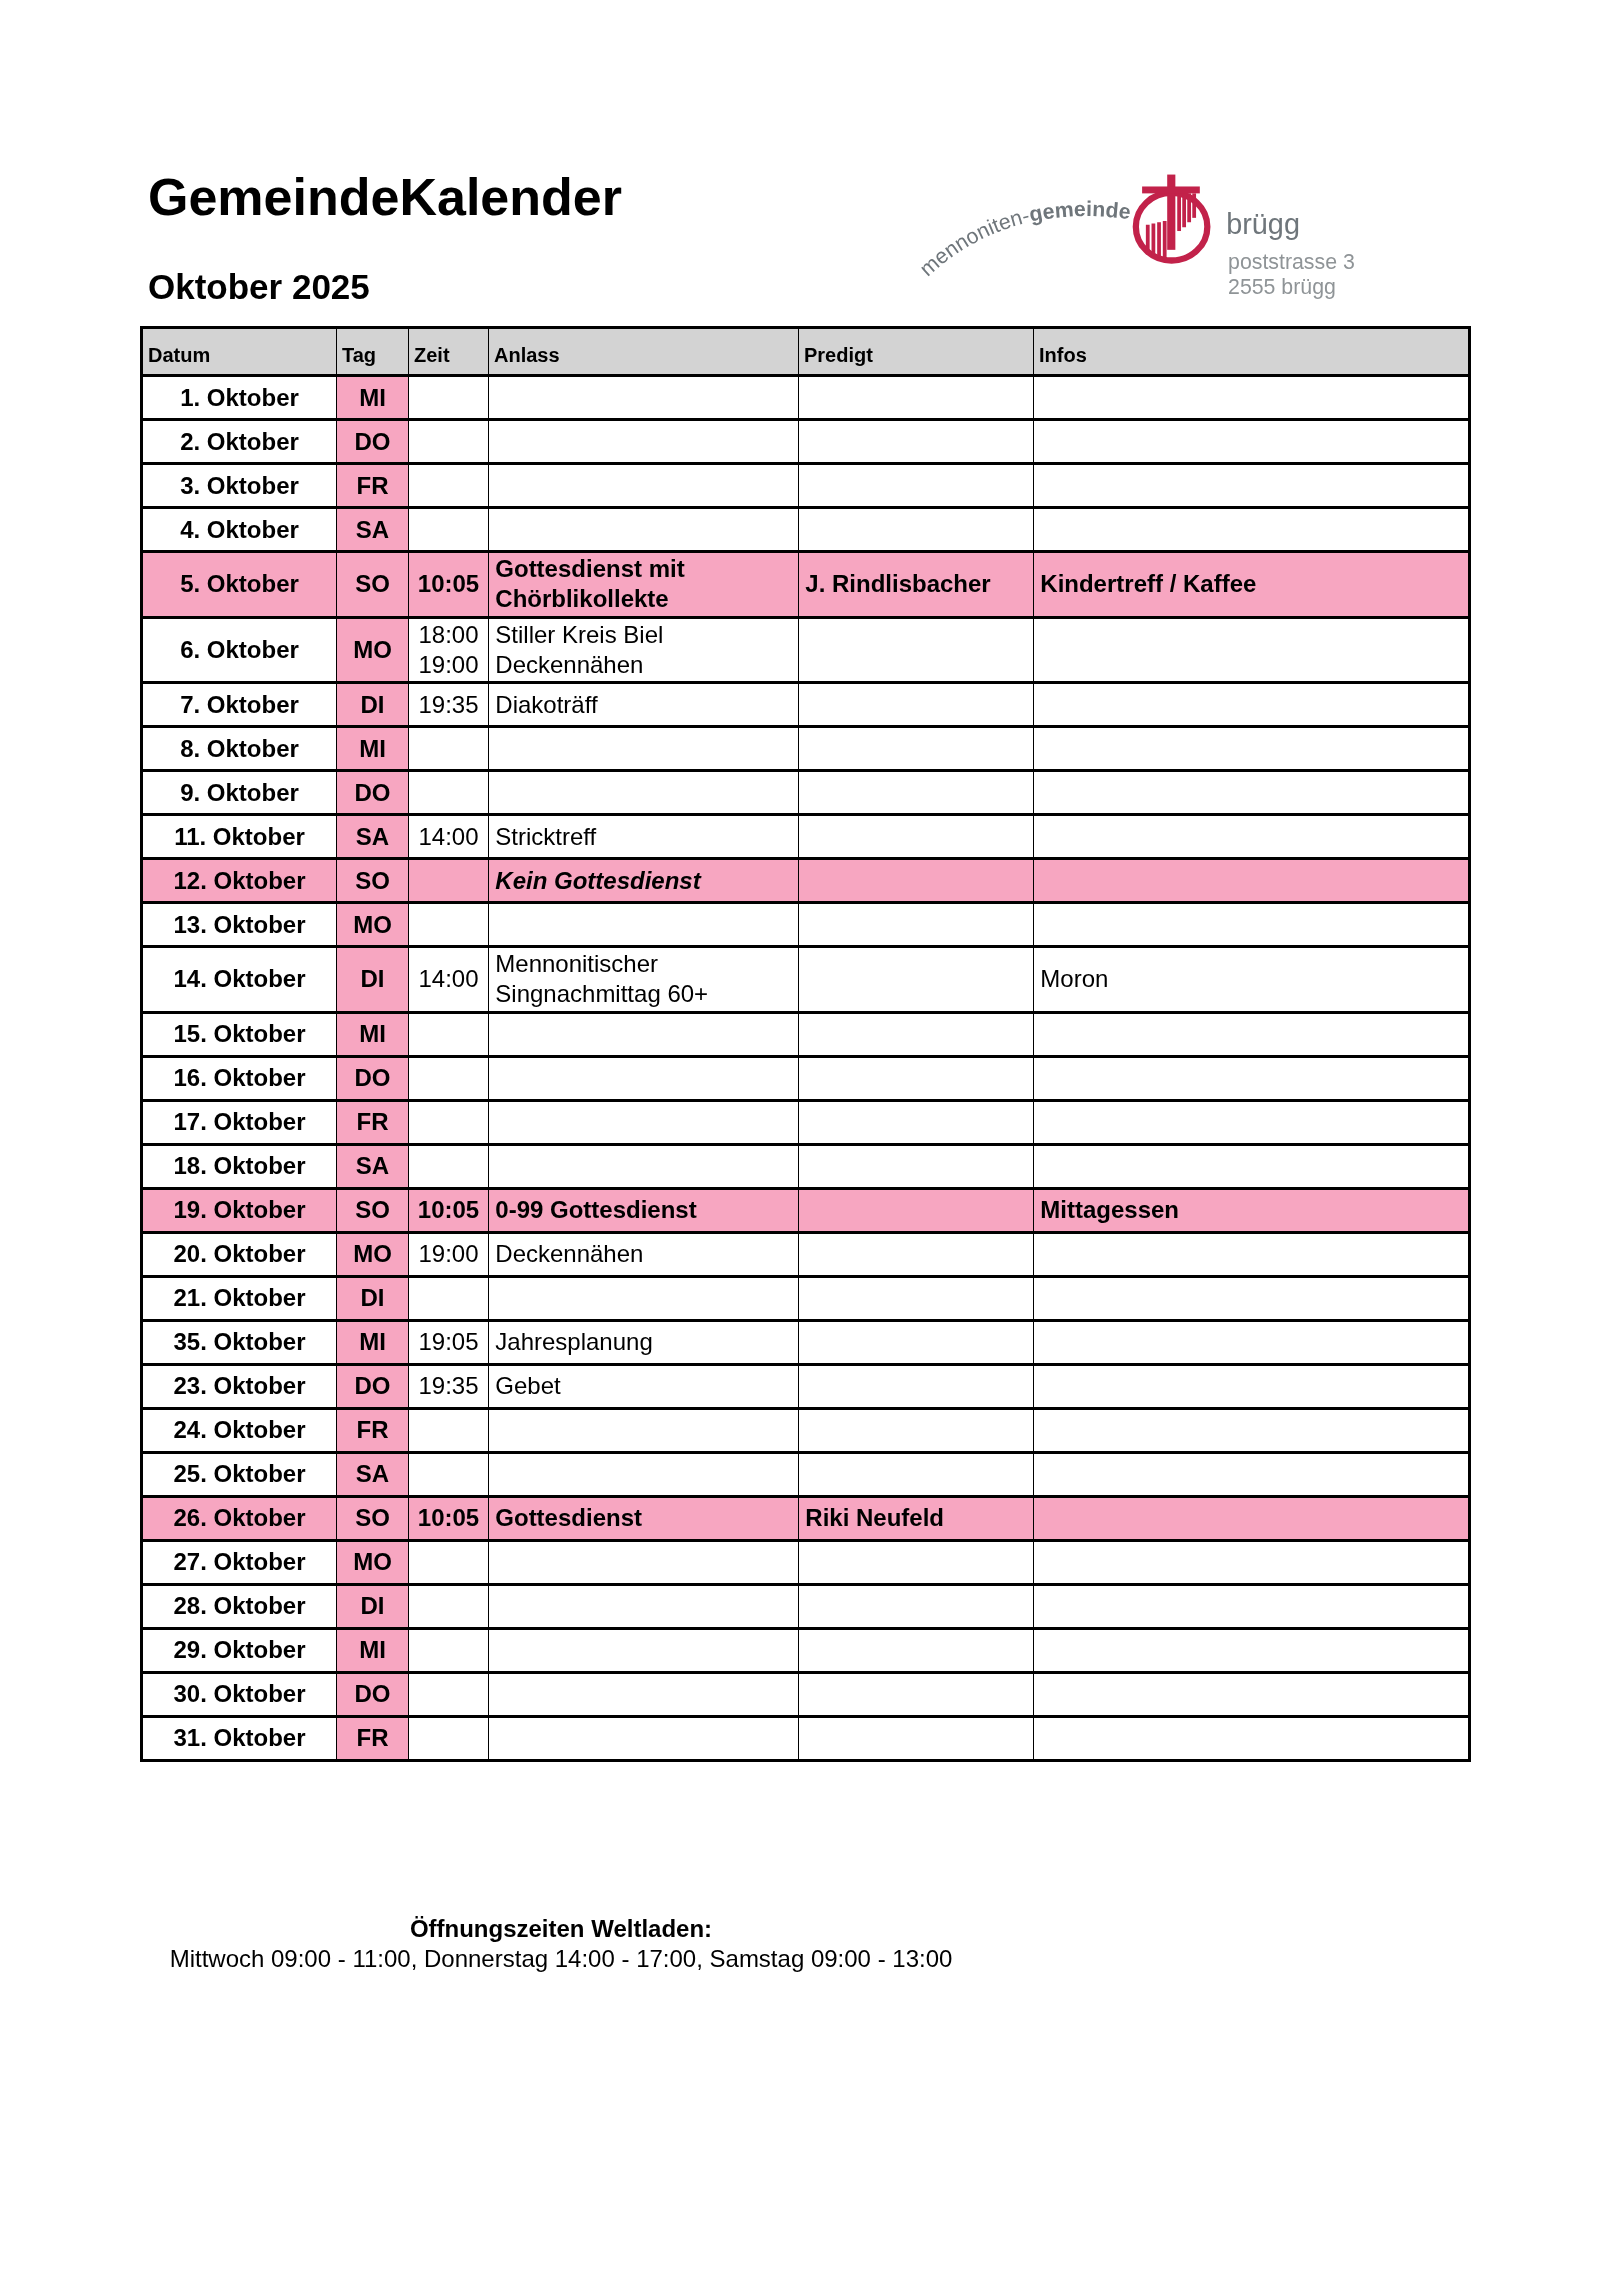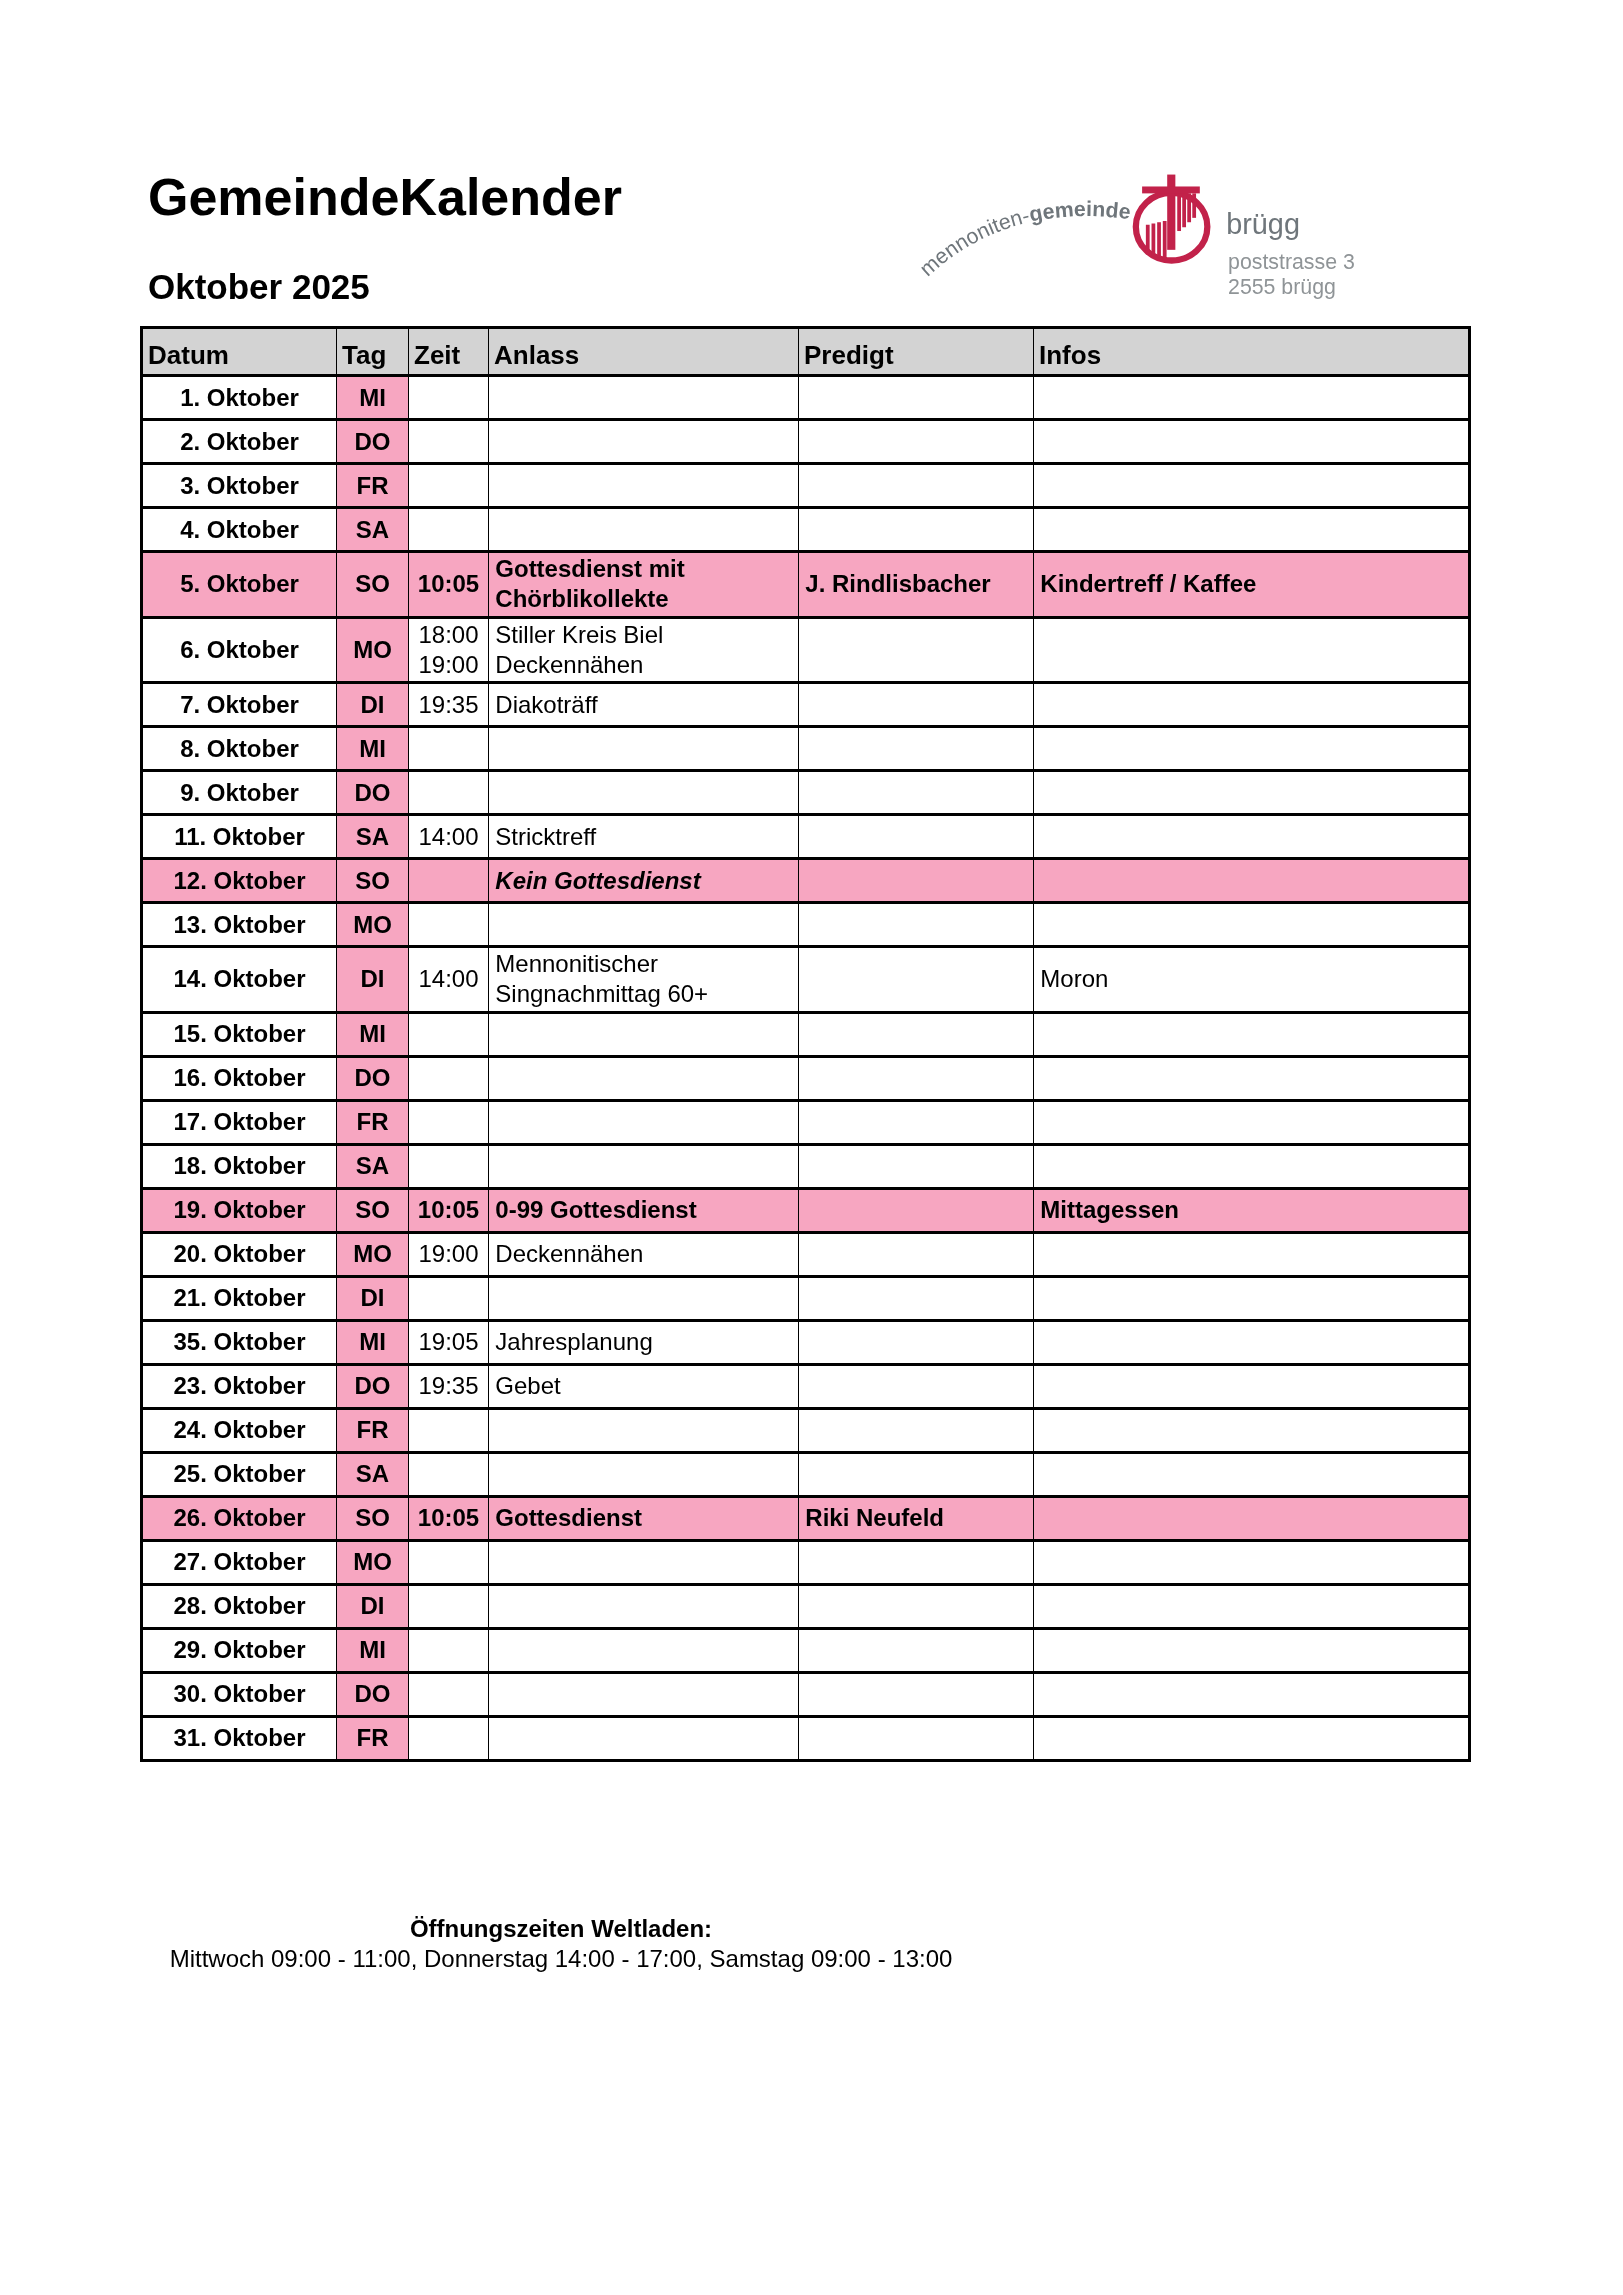--- a/index.html
+++ b/index.html
@@ -36,21 +36,21 @@
     border-collapse:collapse;table-layout:fixed;
     font-size:24px;line-height:30px;
   }
   table.calendar th,table.calendar td{
     border:1.9px solid #000;border-top-width:3.1px;border-bottom-width:3.1px;
     overflow:hidden;
   }
   table.calendar{border:3.1px solid #000;}
   th{
     background:var(--header-gray);
-    font-size:26px;font-weight:bold;text-align:left;
+    font-size:20px;font-weight:bold;text-align:left;
     vertical-align:bottom;height:48px;padding:2.5px 5px 3.8px 5px;
   }
   td{height:44px;vertical-align:middle;padding:1.3px 6.3px;}
   td.col-datum{font-weight:bold;text-align:center;}
   td.col-tag{background:var(--highlight-pink);font-weight:bold;text-align:center;}
   td.col-zeit{text-align:center;white-space:pre-line;padding:1.3px 2.5px;margin-left:48px;}
   td.col-anlass{white-space:pre-line;}
   tr.hl td{background:var(--highlight-pink);font-weight:bold;}
   td.col-anlass.italic{font-style:italic;}
   .footer{

